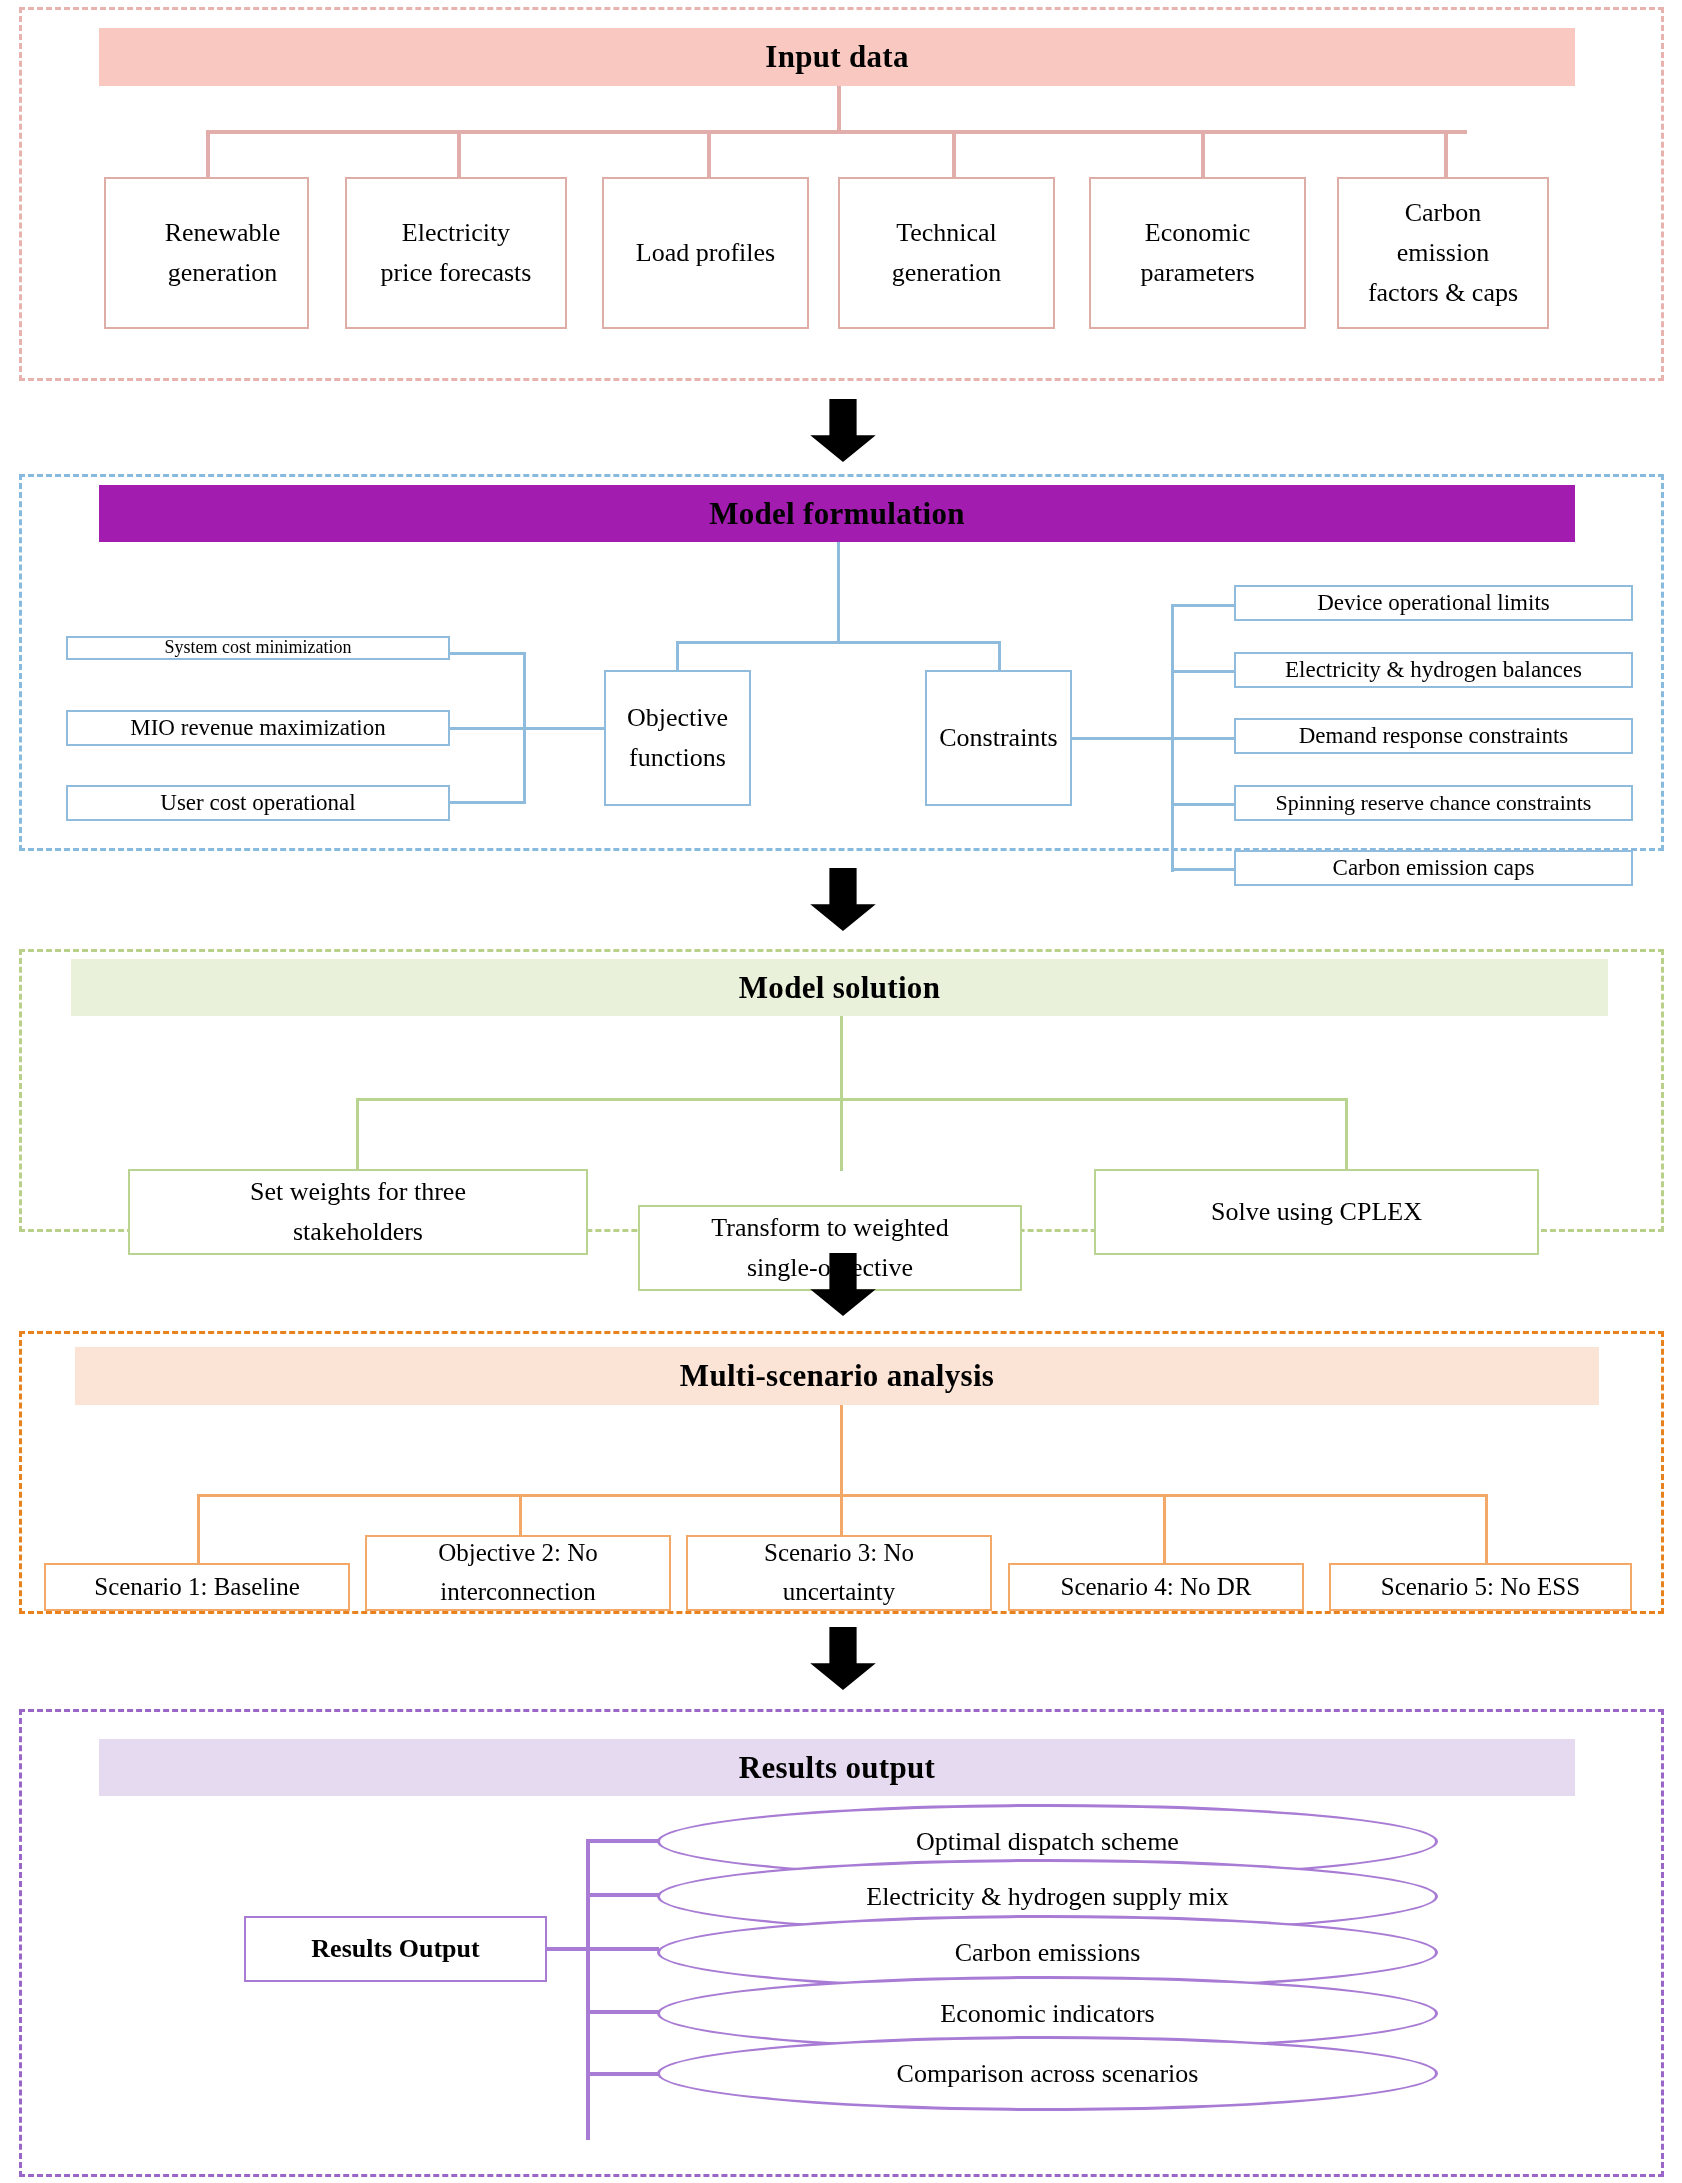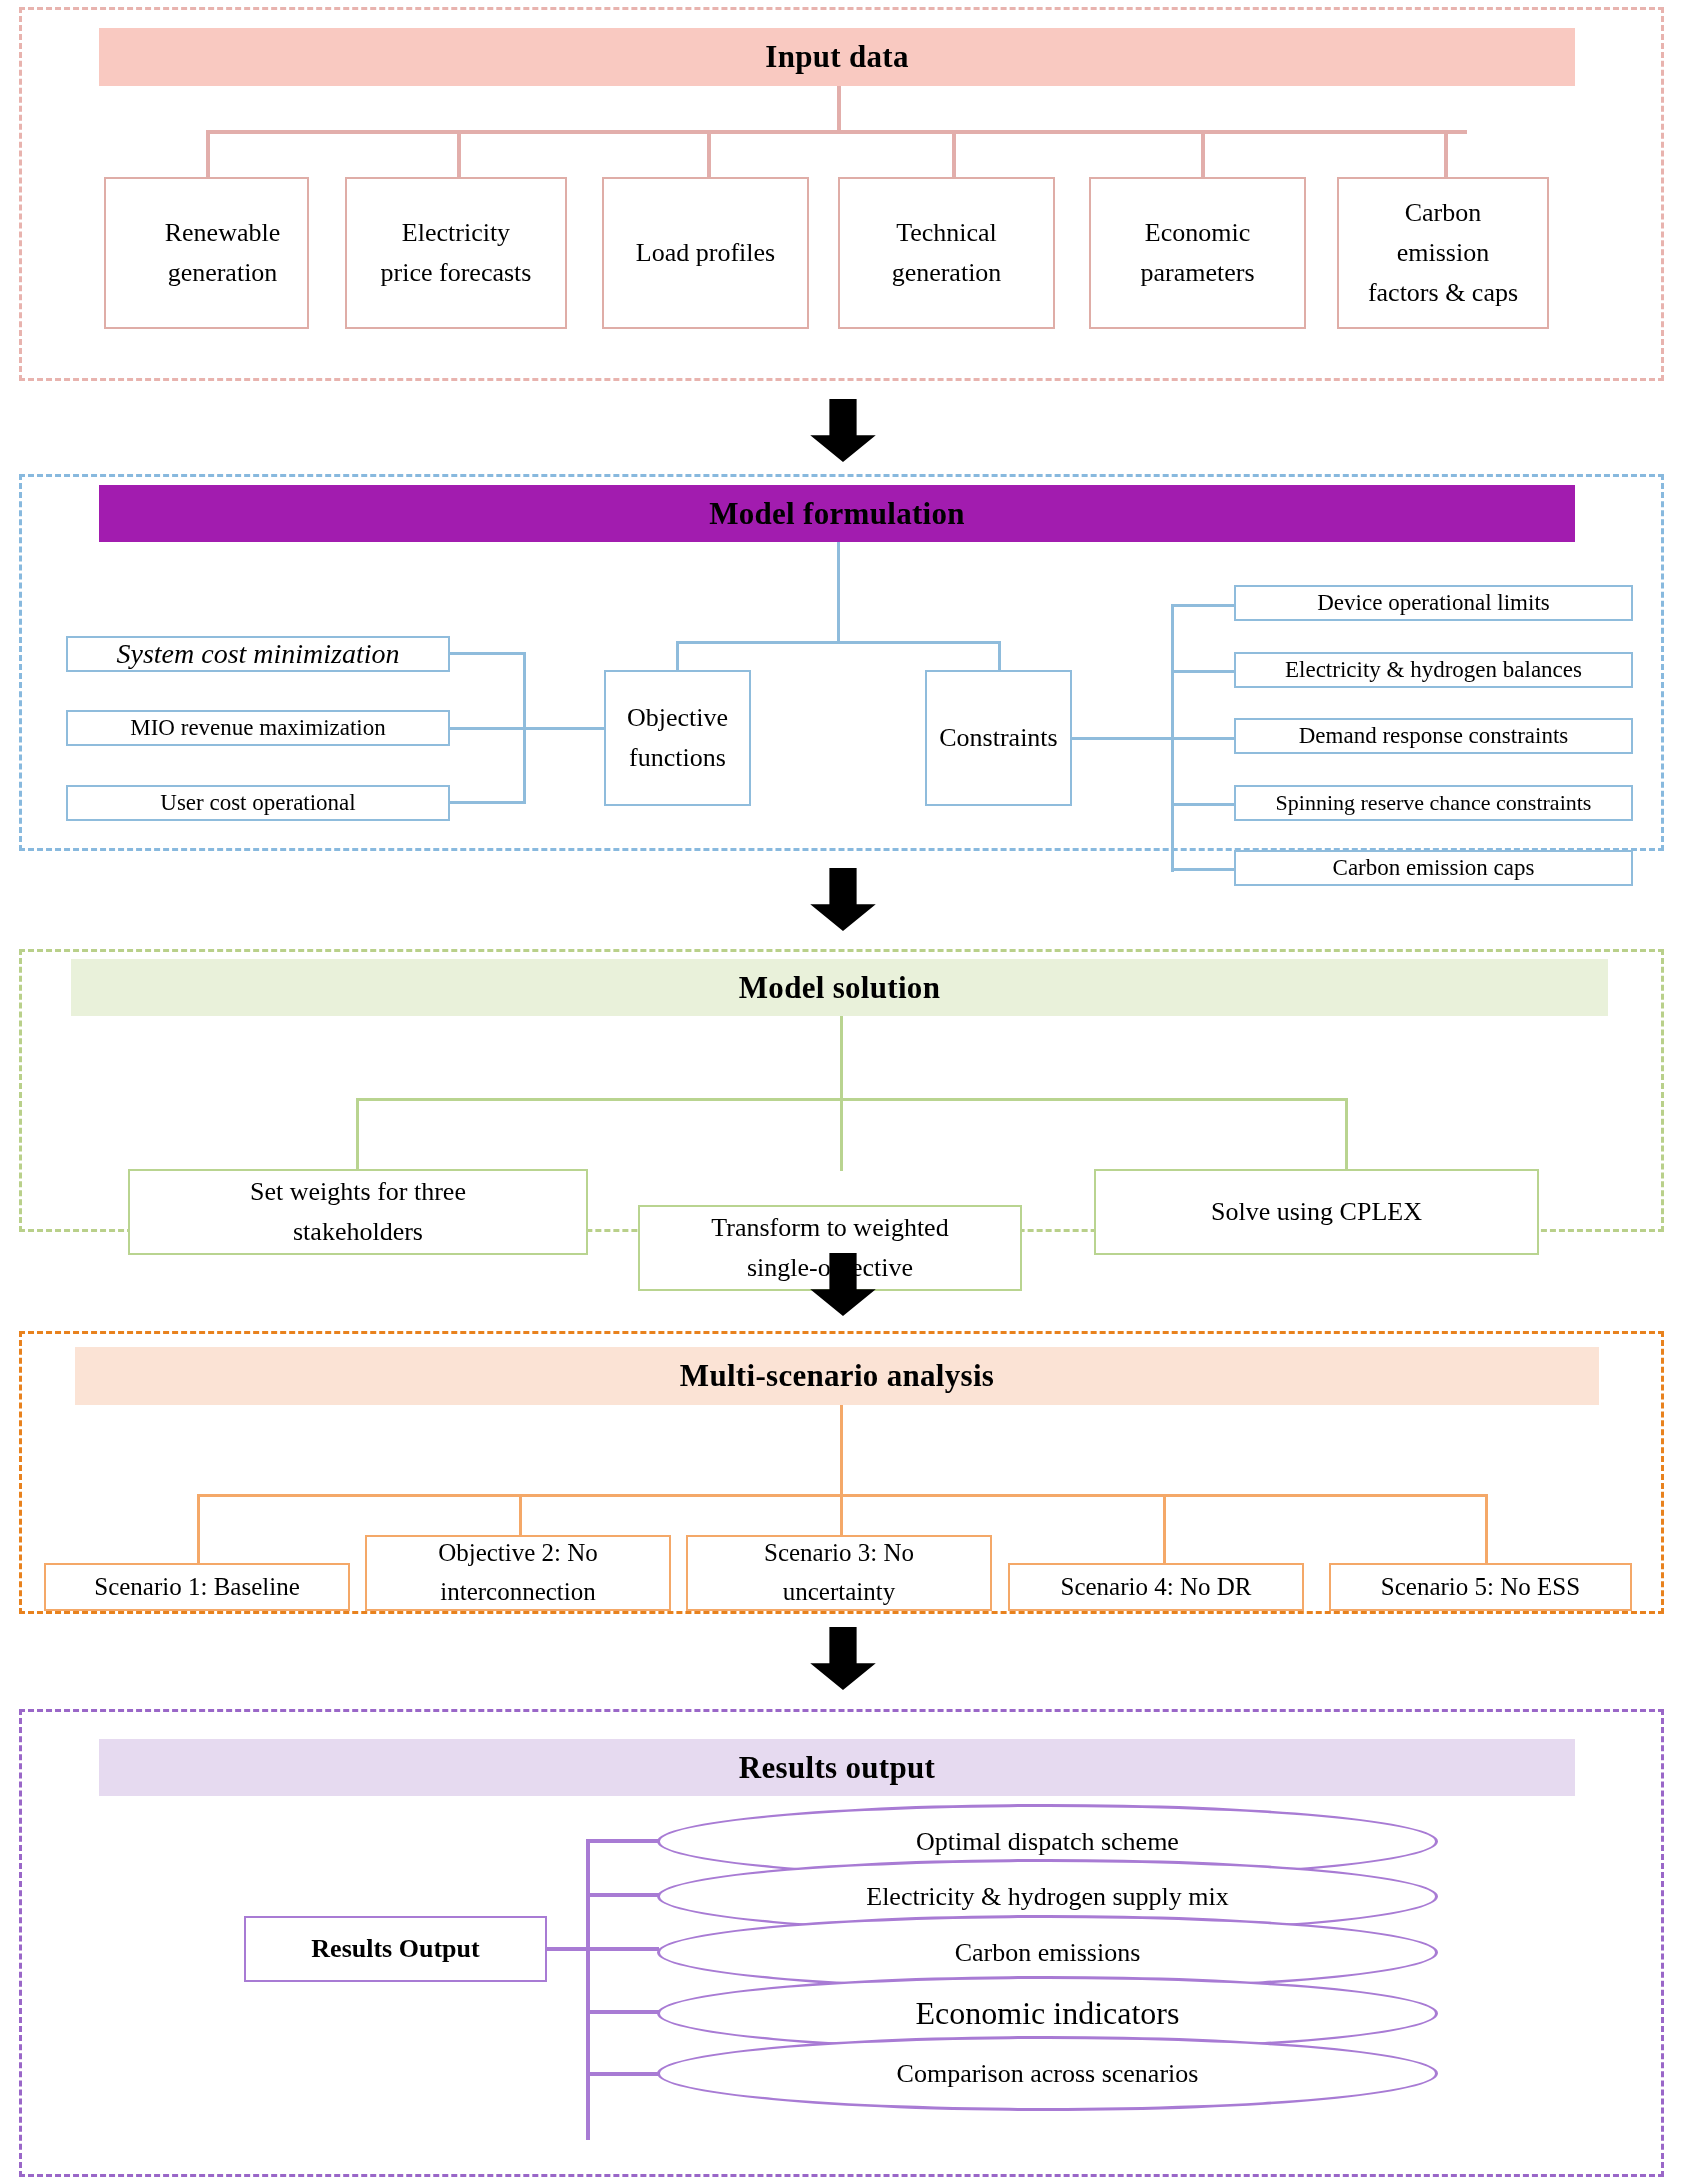--- a/index.html
+++ b/index.html
@@ -140,21 +140,21 @@
   <div class="nodebox b-model" style="left:604px; top:670px; width:147px; height:136px; font-size:26px;">
       <span style="white-space:pre-line">Objective
 functions</span>
     </div>
 
   <div class="ln l-model" style="left:523px; top:652px; width:3px; height:152px;"></div>
   <div class="ln l-model" style="left:449px; top:652px; width:77px; height:3px;"></div>
   <div class="ln l-model" style="left:449px; top:727px; width:157px; height:3px;"></div>
   <div class="ln l-model" style="left:449px; top:801px; width:77px; height:3px;"></div>
 
-  <div class="nodebox b-model" style="left:66px; top:636px; width:384px; height:36px; font-size:28px;font-style:italic;">
+  <div class="nodebox b-model" style="left:66px; top:636px; width:384px; height:24px; font-size:18px;">
       <span>System cost minimization</span>
     </div>
   <div class="nodebox b-model" style="left:66px; top:710px; width:384px; height:36px; font-size:23px;">
       <span>MIO revenue maximization</span>
     </div>
   <div class="nodebox b-model" style="left:66px; top:785px; width:384px; height:36px; font-size:23px;">
       <span>User cost operational</span>
     </div>
 
   <div class="nodebox b-model" style="left:925px; top:670px; width:147px; height:136px; font-size:26px;">
@@ -267,21 +267,21 @@
 
   <div class="ell b-res" style="left:657px; top:1804px; width:781px; height:75px; font-size:26px;">
       <span>Optimal dispatch scheme</span>
     </div>
   <div class="ell b-res" style="left:657px; top:1859px; width:781px; height:75px; font-size:26px;">
       <span>Electricity &amp; hydrogen supply mix</span>
     </div>
   <div class="ell b-res" style="left:657px; top:1915px; width:781px; height:75px; font-size:26px;">
       <span>Carbon emissions</span>
     </div>
-  <div class="ell b-res" style="left:657px; top:1976px; width:781px; height:75px; font-size:32px;">
+  <div class="ell b-res" style="left:657px; top:1976px; width:781px; height:75px; font-size:26px;">
       <span>Economic indicators</span>
     </div>
   <div class="ell b-res" style="left:657px; top:2036px; width:781px; height:75px; font-size:26px;">
       <span>Comparison across scenarios</span>
     </div>
 
 </div>
 
 
 </body></html>

